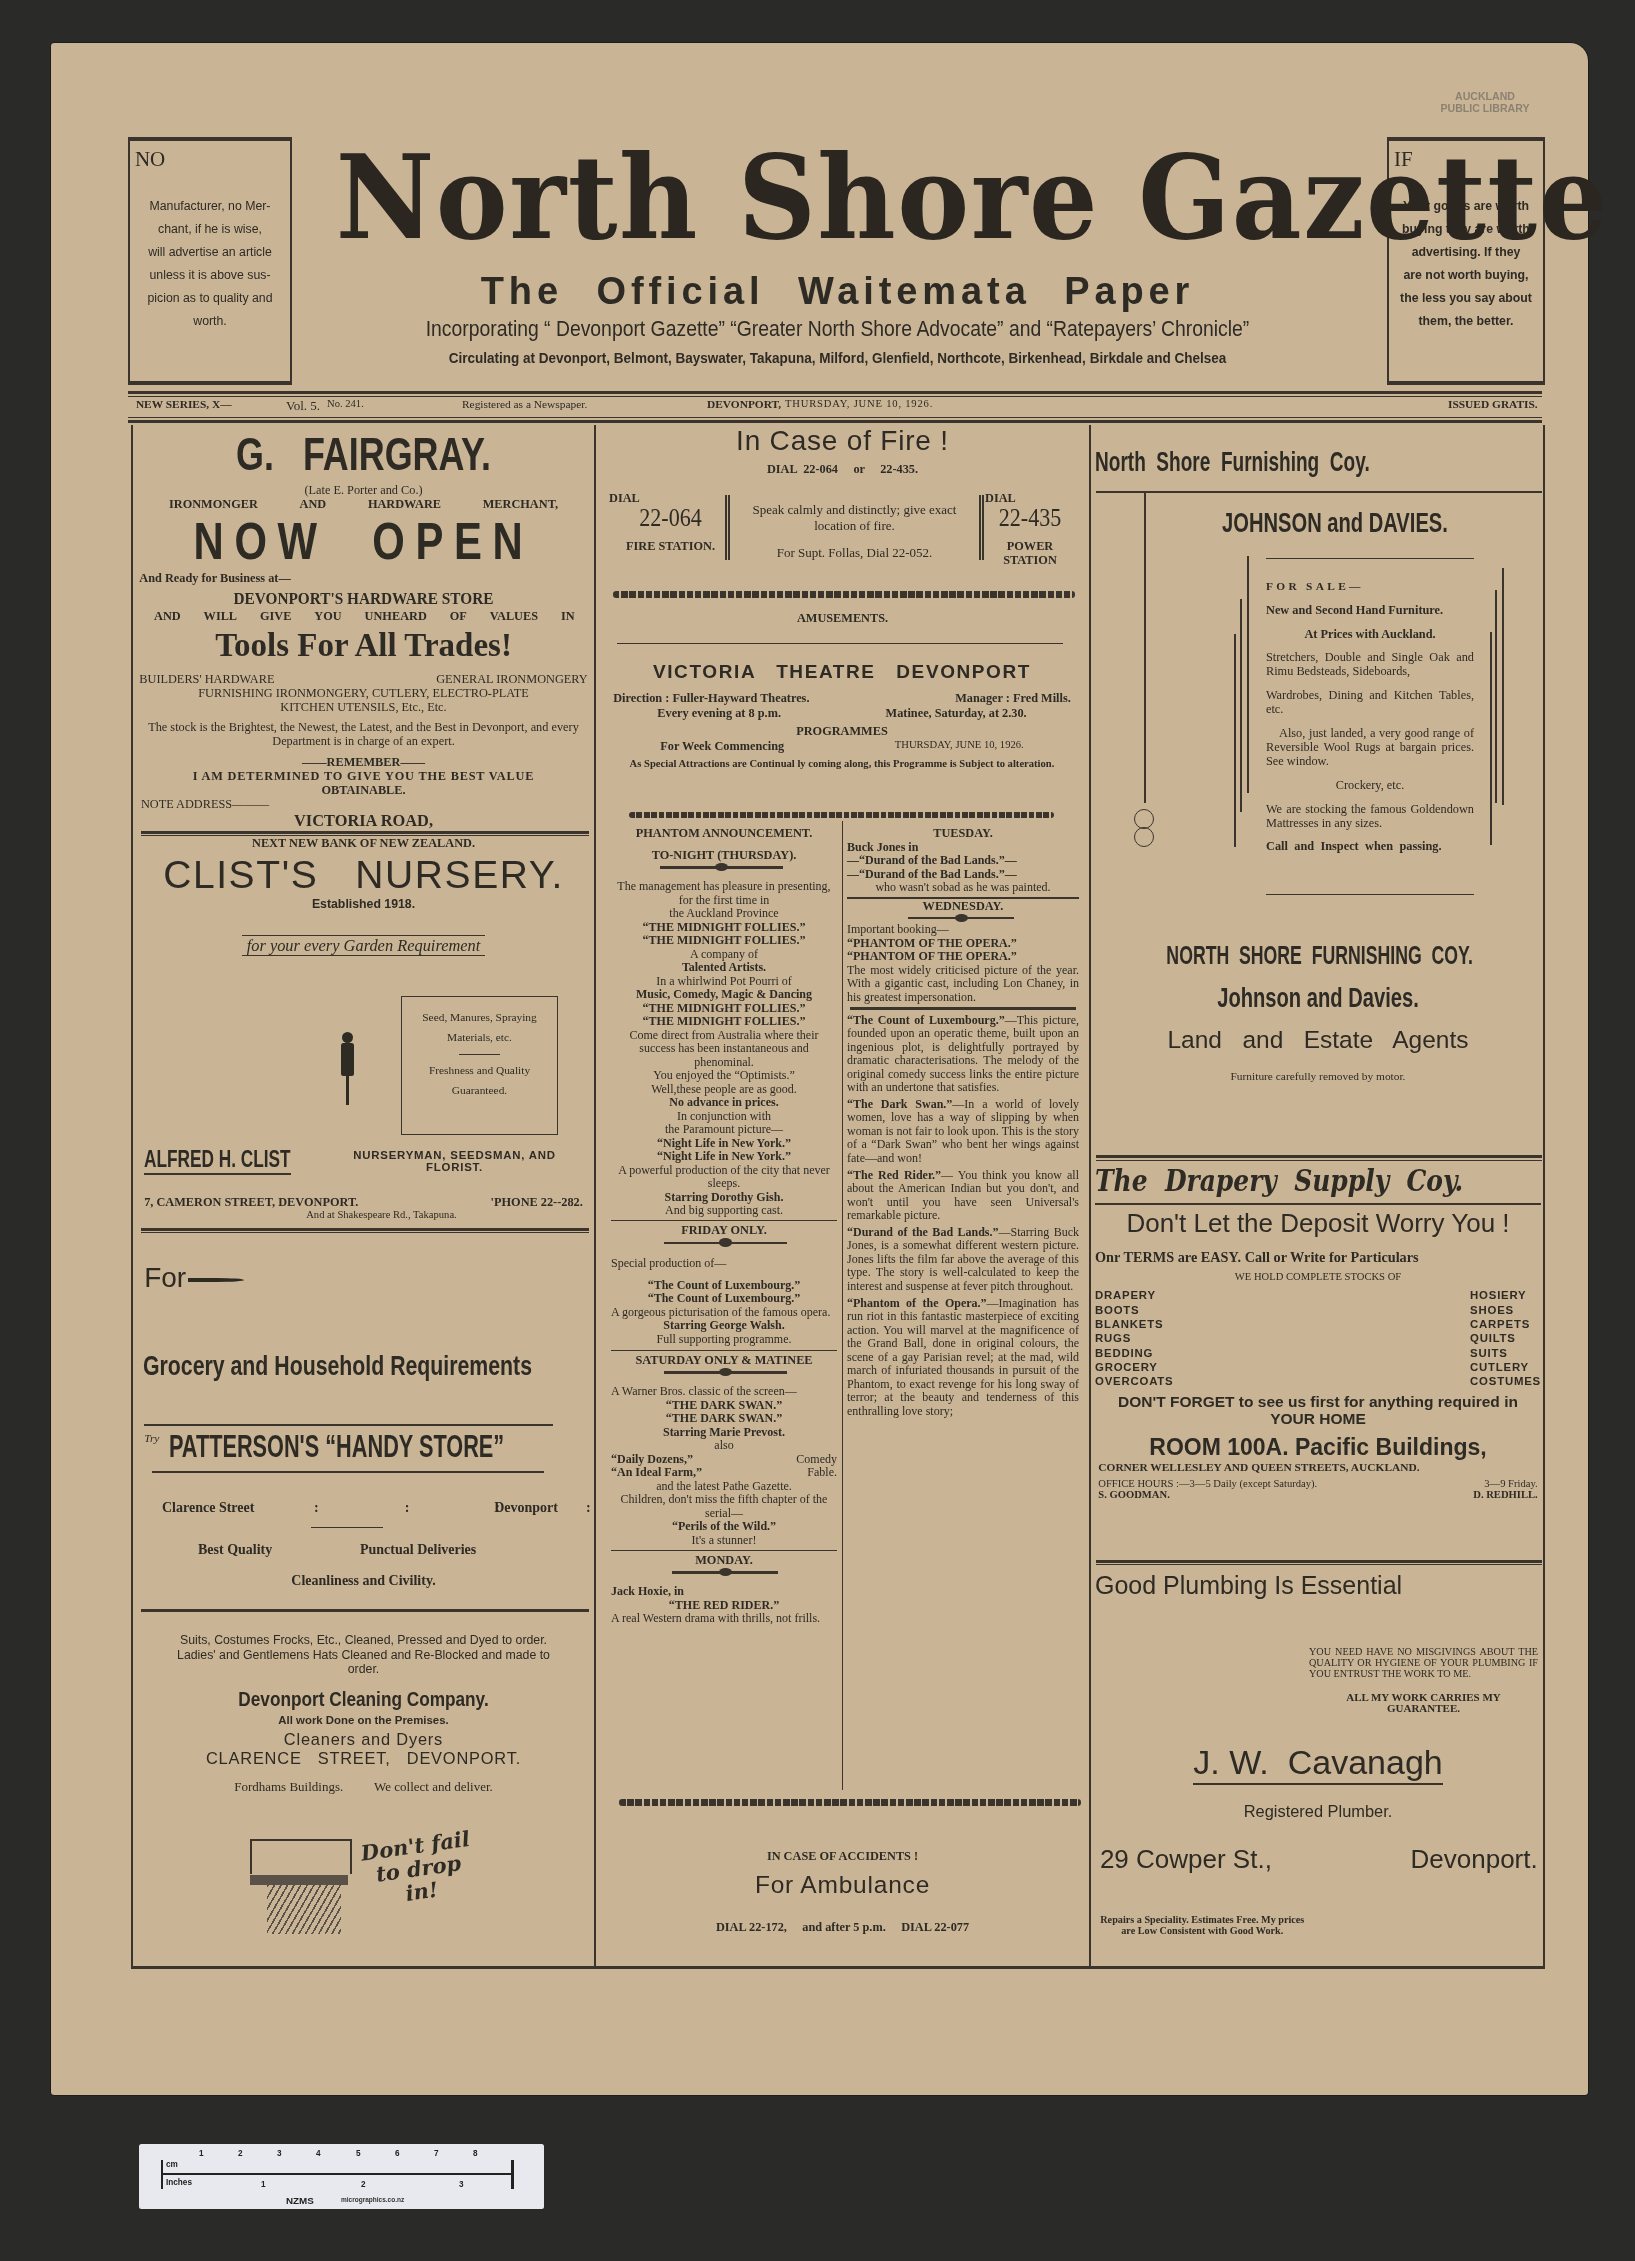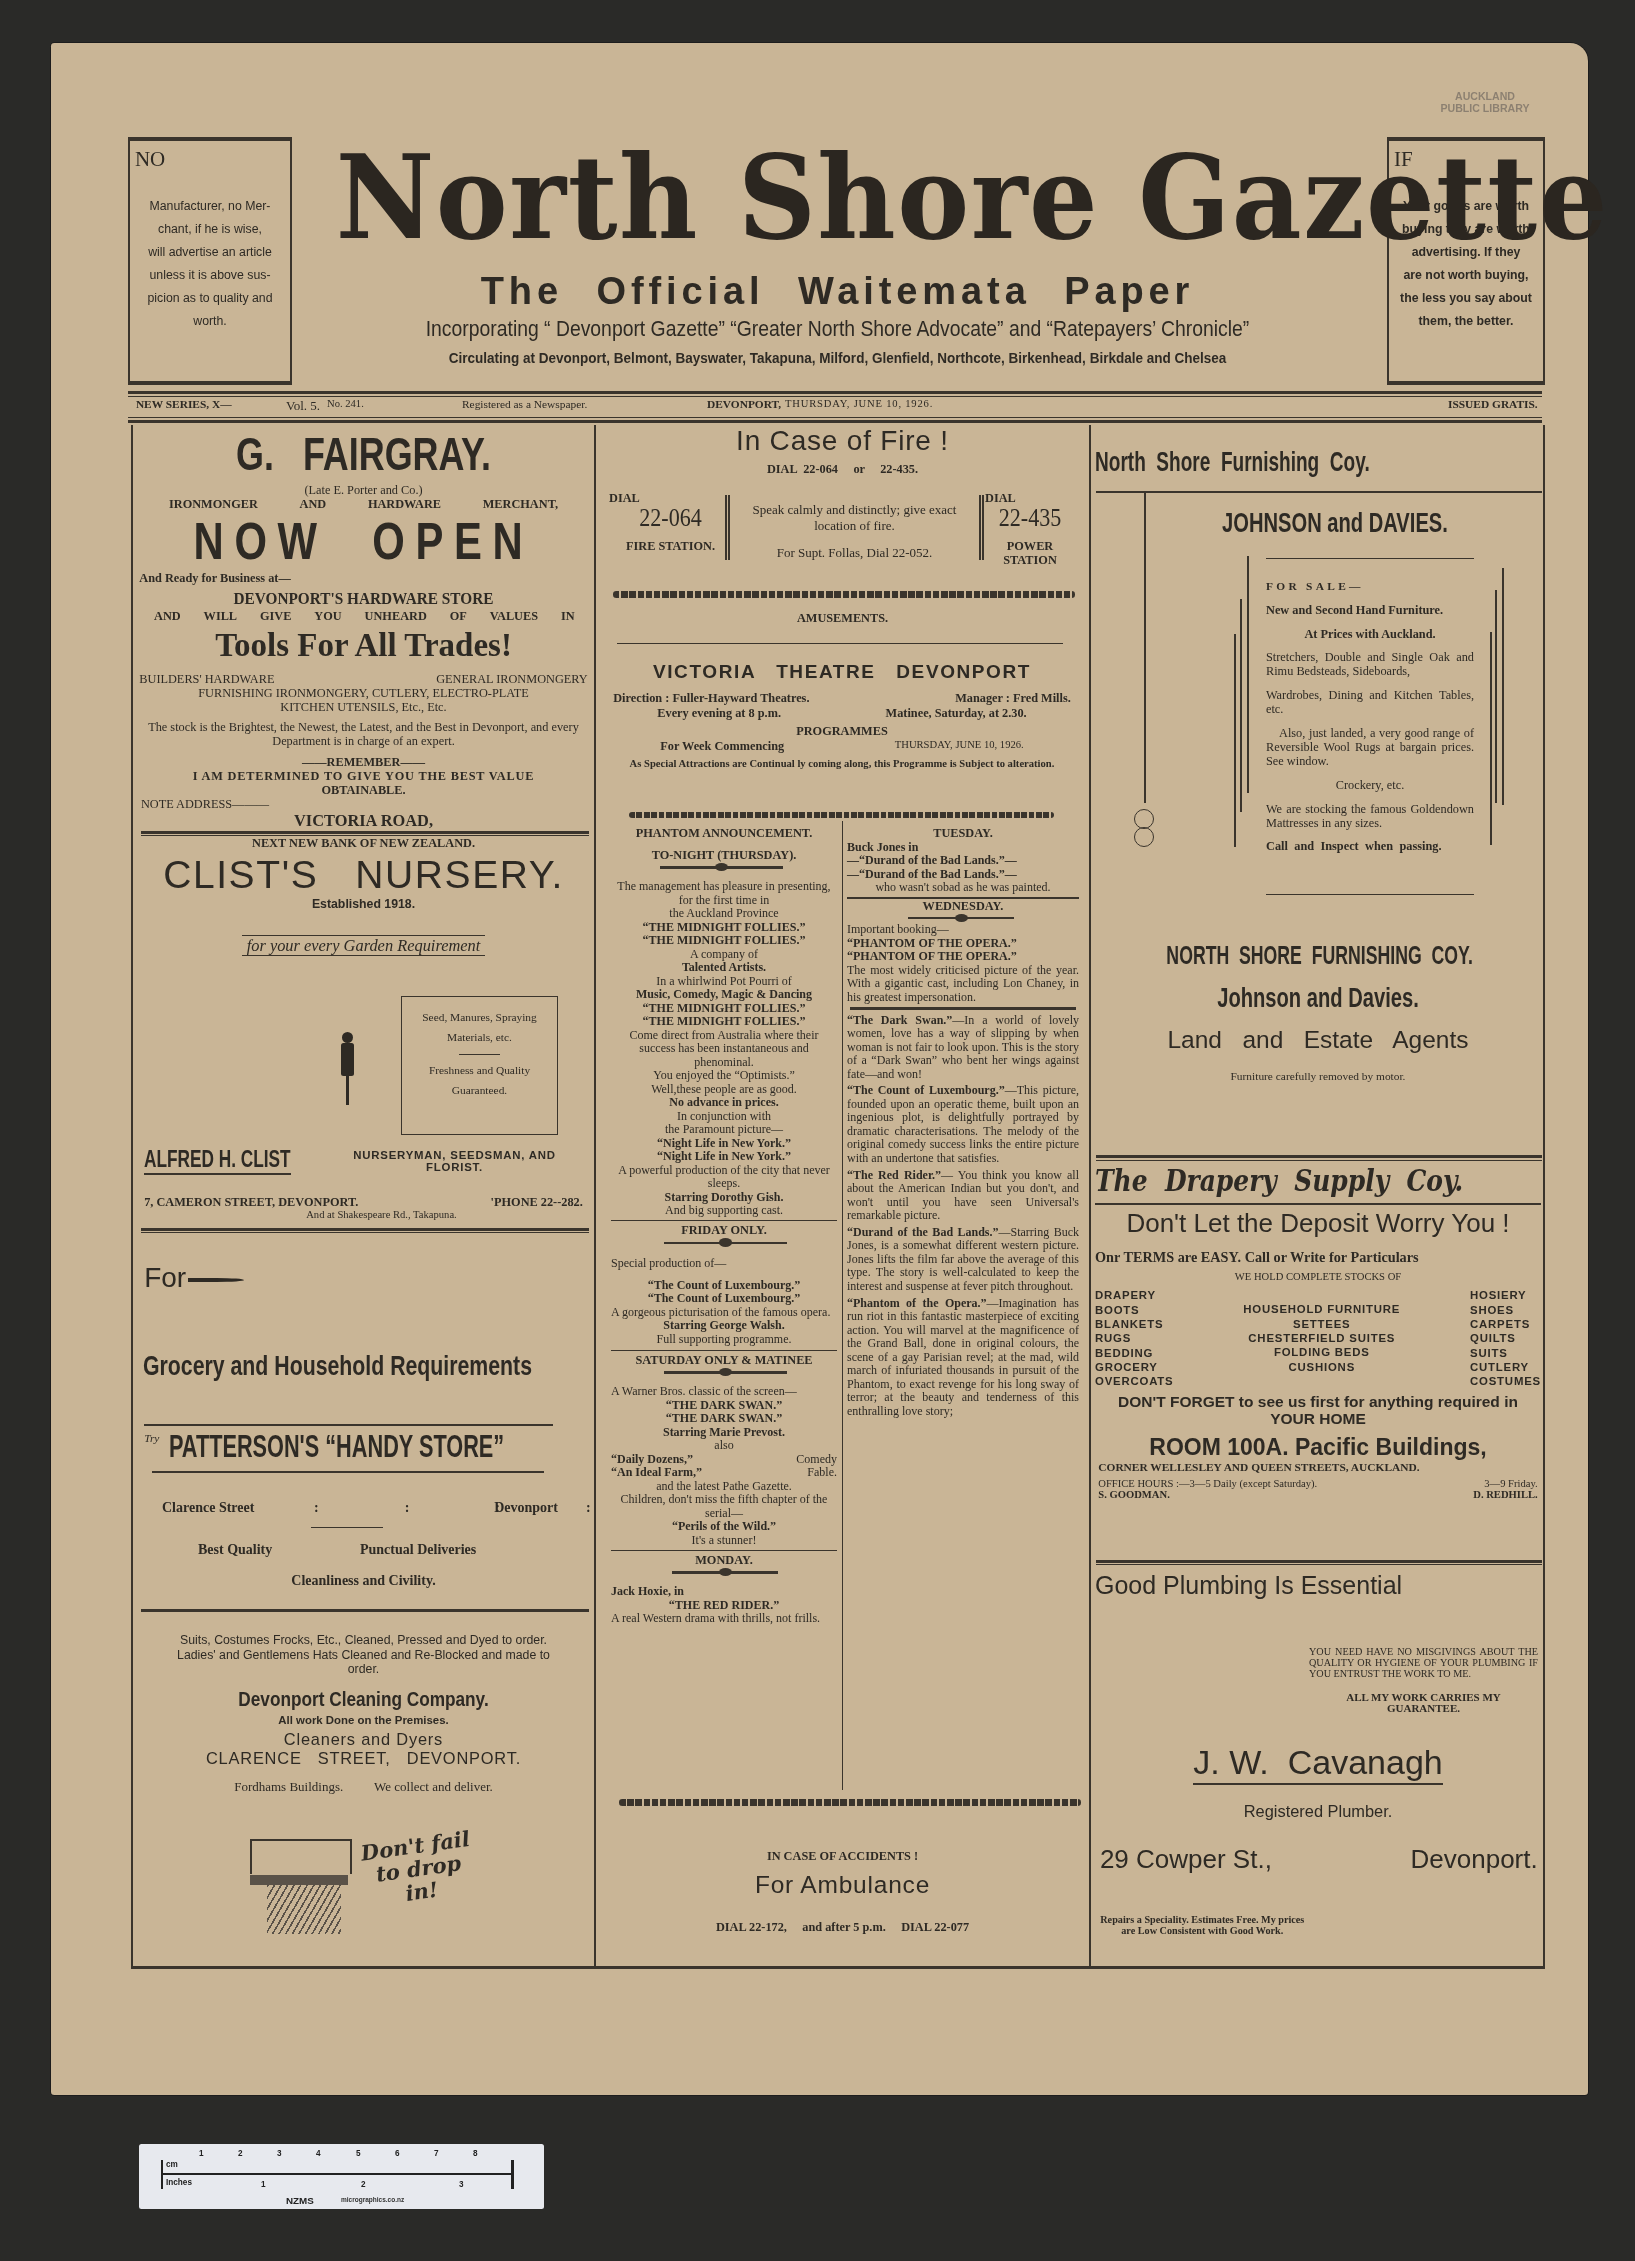--- a/index.html
+++ b/index.html
@@ -313,22 +313,22 @@
   <div style="height:1.6px;background:#3a342c;margin:2.5px 0 1.6px;"></div>
   <div class="b c" style="font-size:12.3px;">WEDNESDAY.</div>
   <div style="position:relative;height:9.8px;">
       <div class="ornament" style="left:61px;width:106px;top:3.3px;"></div>
     </div>
   <div>Important booking—</div>
   <div class="b">“PHANTOM OF THE OPERA.”</div>
   <div class="b">“PHANTOM OF THE OPERA.”</div>
   <div class="just">The most widely criticised picture of the year.  With a gigantic cast, including Lon Chaney, in his greatest impersonation.</div>
   <div style="height:3.3px;background:#3a342c;margin:2.5px 3.3px 3.3px;"></div>
+  <p class="just" style="margin-bottom:3.3px;"><b>“The Count of Luxembourg.”</b><span>—This picture, founded upon an operatic theme, built upon an ingenious plot, is delightfully portrayed by dramatic characterisations. The melody of the original comedy success links the entire picture with an undertone that satisfies.</span></p>
   <p class="just" style="margin-bottom:3.3px;"><b>“The Dark Swan.”</b><span>—In a world of lovely women, love has a way of slipping by when woman is not fair to look upon.  This is the story of a “Dark Swan” who bent her wings against fate—and won!</span></p>
-  <p class="just" style="margin-bottom:3.3px;"><b>“The Count of Luxembourg.”</b><span>—This picture, founded upon an operatic theme, built upon an ingenious plot, is delightfully portrayed by dramatic characterisations. The melody of the original comedy success links the entire picture with an undertone that satisfies.</span></p>
   <p class="just" style="margin-bottom:3.3px;"><b>“The Red Rider.”</b><span>— You think you know all about the American Indian but you don't, and won't until you have seen Universal's remarkable picture.</span></p>
   <p class="just" style="margin-bottom:3.3px;"><b>“Durand of the Bad Lands.”</b><span>—Starring Buck Jones, is a somewhat different western picture. Jones lifts the film far above the average of this type.  The story is well-calculated to keep the interest and suspense at fever pitch throughout.</span></p>
   <p class="just"><b>“Phantom of the Opera.”</b><span>—Imagination has run riot in this fantastic masterpiece of exciting action.   You will marvel at the magnificence of the Grand Ball, done in original colours, the scene of a gay Parisian revel; at the mad, wild march of infuriated thousands in pursuit of the Phantom, to exact revenge for his long sway of terror; at the beauty and tenderness of this enthralling love story;</span></p>
 </div>
 
 <div class="abs" style="left:619px;top:1799px;width:462px;height:6.5px;background:repeating-linear-gradient(90deg,#3a342c 0 6.5px,transparent 6.5px 8.2px);border-radius:3.3px;"></div>
 
 <div class="abs c" style="left:597px;top:1849px;width:491px;">
   <div class="b small">IN CASE OF ACCIDENTS !</div>
   <div class="sans" style="font-size:24.5px;margin-top:8.2px;letter-spacing:0.8px;">For Ambulance</div>
@@ -382,27 +382,20 @@
   <div class="c" style="font-size:10.6px;margin-top:4.9px;">WE HOLD COMPLETE STOCKS OF</div>
   <div style="display:flex;justify-content:space-between;font-family:'Liberation Sans',sans-serif;font-weight:700;font-size:11.4px;line-height:14.3px;letter-spacing:0.8px;margin-top:6.5px;">
     <div>
       <div>DRAPERY</div>
       <div>BOOTS</div>
       <div>BLANKETS</div>
       <div>RUGS</div>
       <div>BEDDING</div>
       <div>GROCERY</div>
       <div>OVERCOATS</div>
-    </div>
-    <div class="c" style="padding-top:14px;">
-      <div>HOUSEHOLD  FURNITURE</div>
-      <div>SETTEES</div>
-      <div>CHESTERFIELD SUITES</div>
-      <div>FOLDING BEDS</div>
-      <div>CUSHIONS</div>
     </div>
     <div>
       <div>HOSIERY</div>
       <div>SHOES</div>
       <div>CARPETS</div>
       <div>QUILTS</div>
       <div>SUITS</div>
       <div>CUTLERY</div>
       <div>COSTUMES</div>
     </div>

